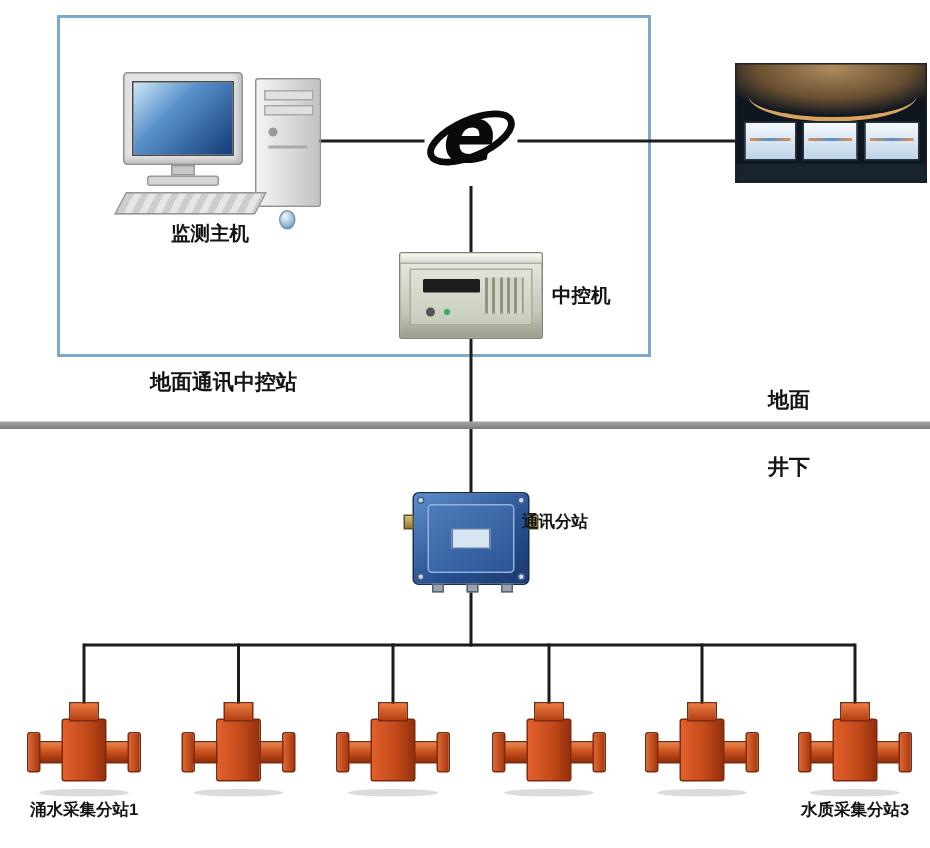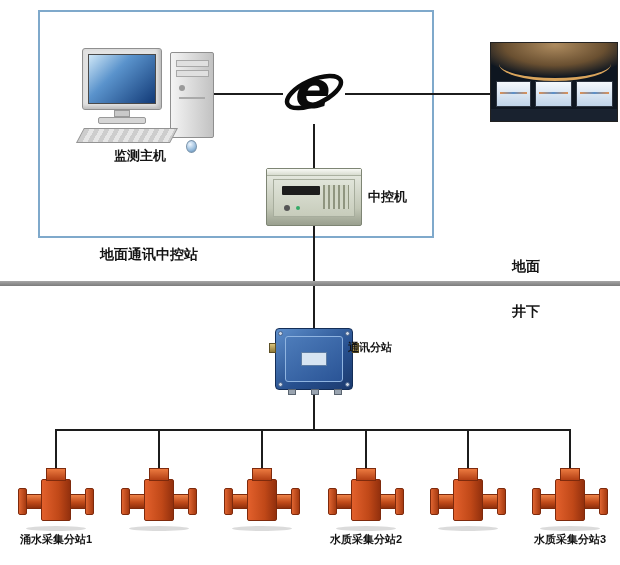--- a/index.html
+++ b/index.html
@@ -221,16 +221,15 @@
   <div class="device" style="left:532px;">
     <div class="dev-shadow"></div>
     <div class="dev-pipe"></div>
     <div class="dev-flange fl-l"></div>
     <div class="dev-flange fl-r"></div>
     <div class="dev-body"></div>
     <div class="dev-top"></div>
   </div>
 
   <div class="lbl dev-lbl" style="left:1px;">涌水采集分站1</div>
-  <div class="lbl dev-lbl" style="left:311px;">水质采集分站2</div>
   <div class="lbl dev-lbl" style="left:515px;">水质采集分站3</div>
 
 </div>
 
 </body></html>

